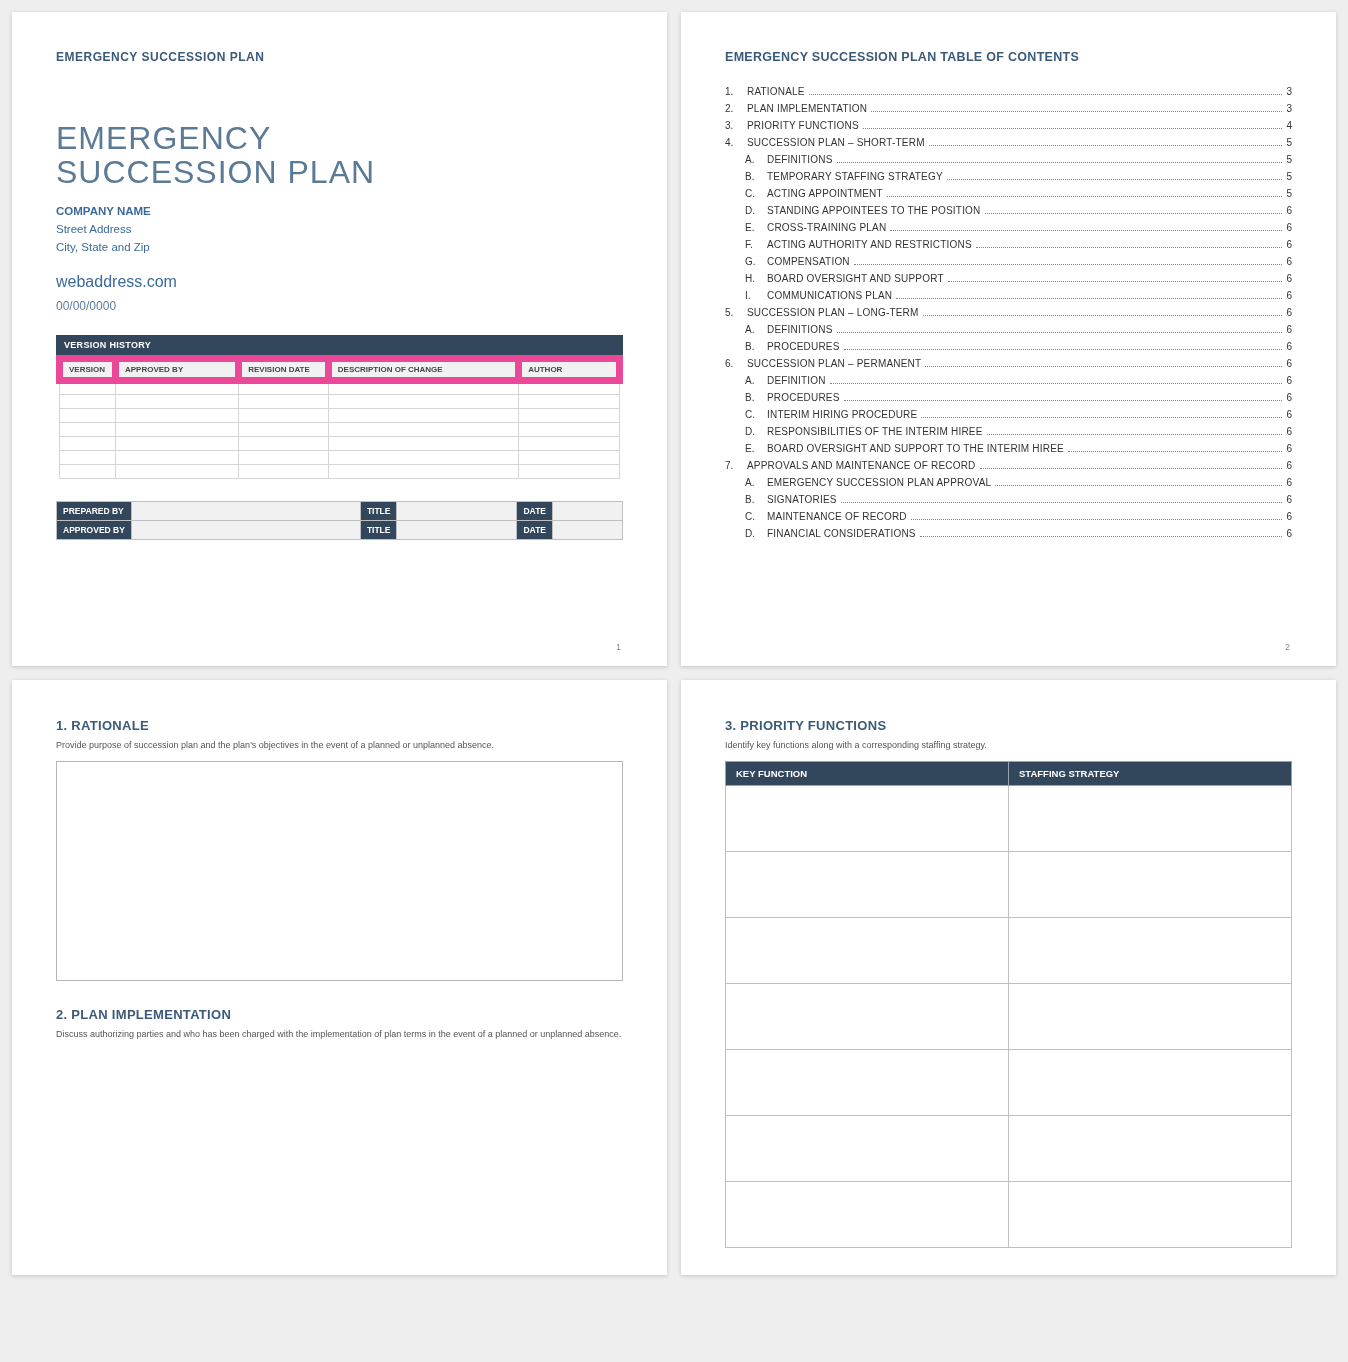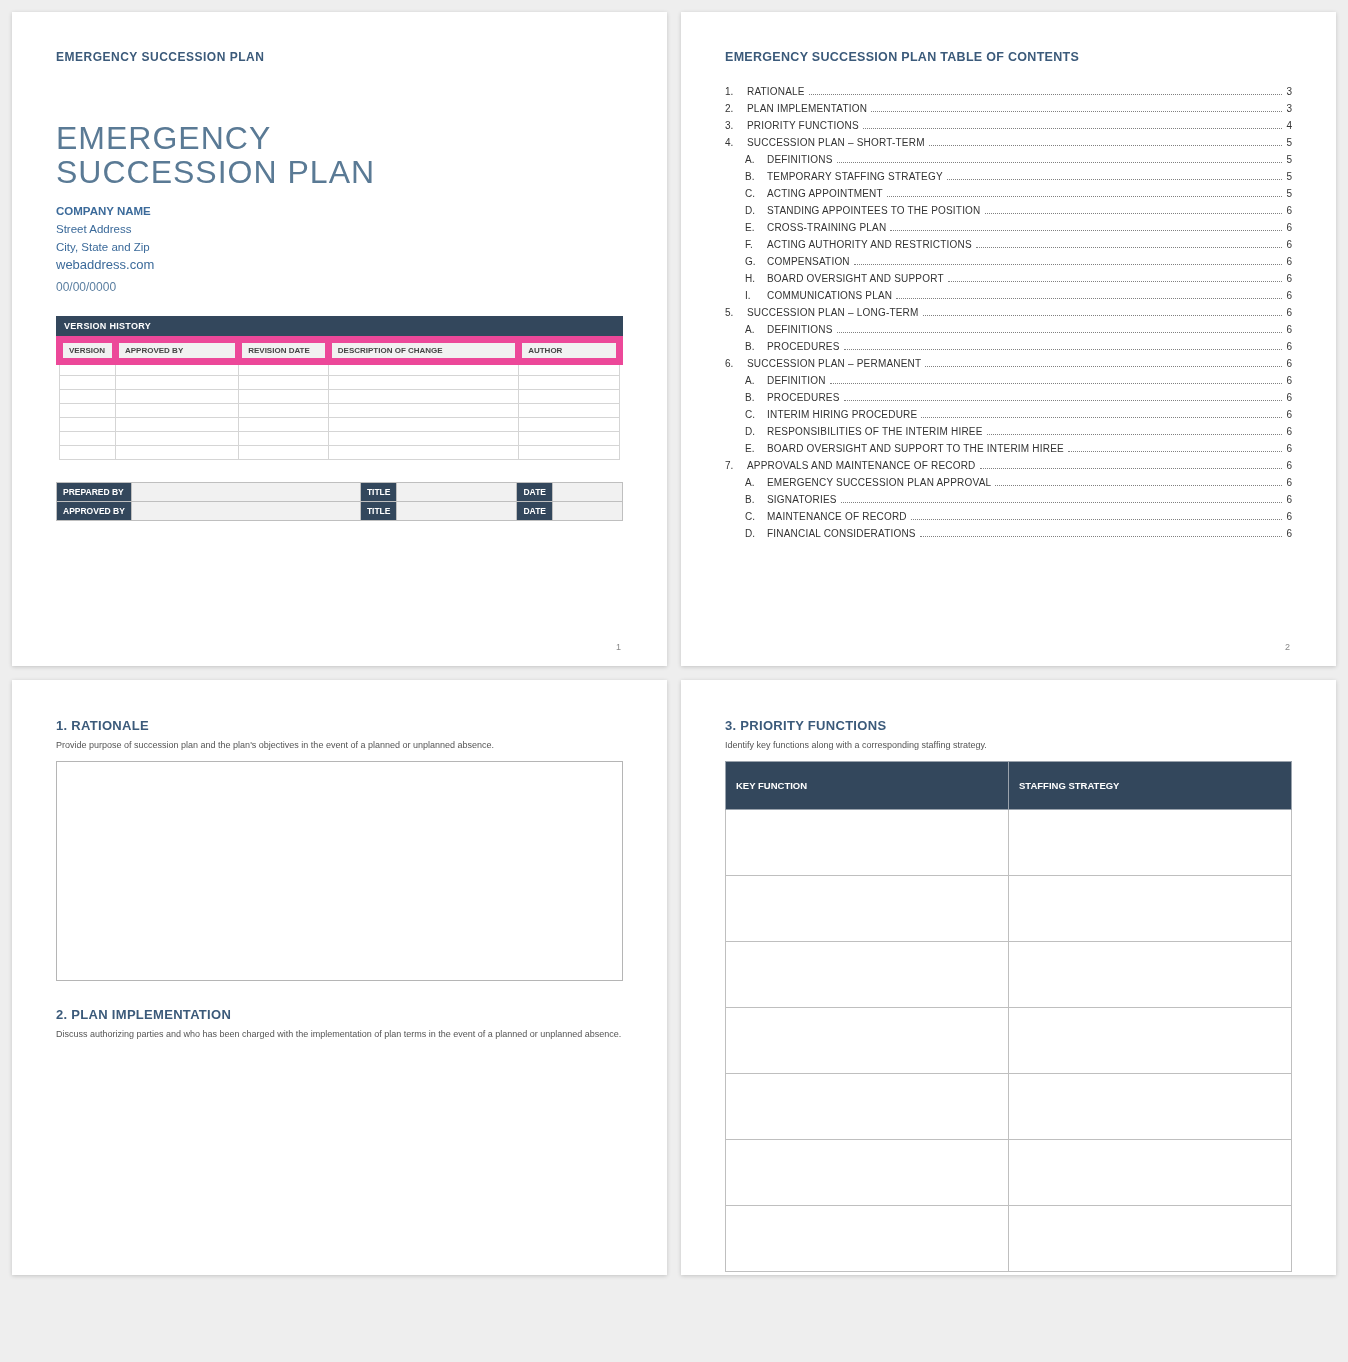--- a/index.html
+++ b/index.html
@@ -33,21 +33,21 @@
   .big-title {
     color: #5a7a95;
     font-weight: 300;
     font-size: 32px;
     line-height: 1.05;
     letter-spacing: 1px;
     margin-bottom: 14px;
   }
   .co-info { color: #3b6a9a; font-size: 11.5px; line-height: 1.55; }
   .co-info .strong { font-weight: bold; }
-  .web { color: #3b6a9a; font-size: 13px; }
+  .web { margin-top: 16px; color: #3b6a9a; font-size: 16px; }
   .version-label { margin-top: 34px; color: #7a95af; font-size: 12px; letter-spacing: 0.5px; }
   .date-label { margin-top: 8px; color: #5a7ea0; font-size: 12px; }
 
   .vh-wrap { margin-top: 22px; }
   .vh-header {
     background: #33475c;
     color: #fff;
     font-size: 9px;
     font-weight: bold;
     padding: 5px 8px;
@@ -136,21 +136,21 @@
   }
   .page-3 .sec2 { margin-top: 10px; }
 
   table.pf { width: 100%; border-collapse: collapse; }
   .pf th {
     background: #33475c;
     color: #fff;
     font-size: 9.5px;
     font-weight: bold;
     text-align: left;
-    padding: 18px 10px;
+    padding: 6px 10px;
     border: 1px solid #9aa3ad;
   }
   .pf td {
     border: 1px solid #bfbfbf;
     height: 66px;
   }
 </style>
 </head>
 <body>
 

